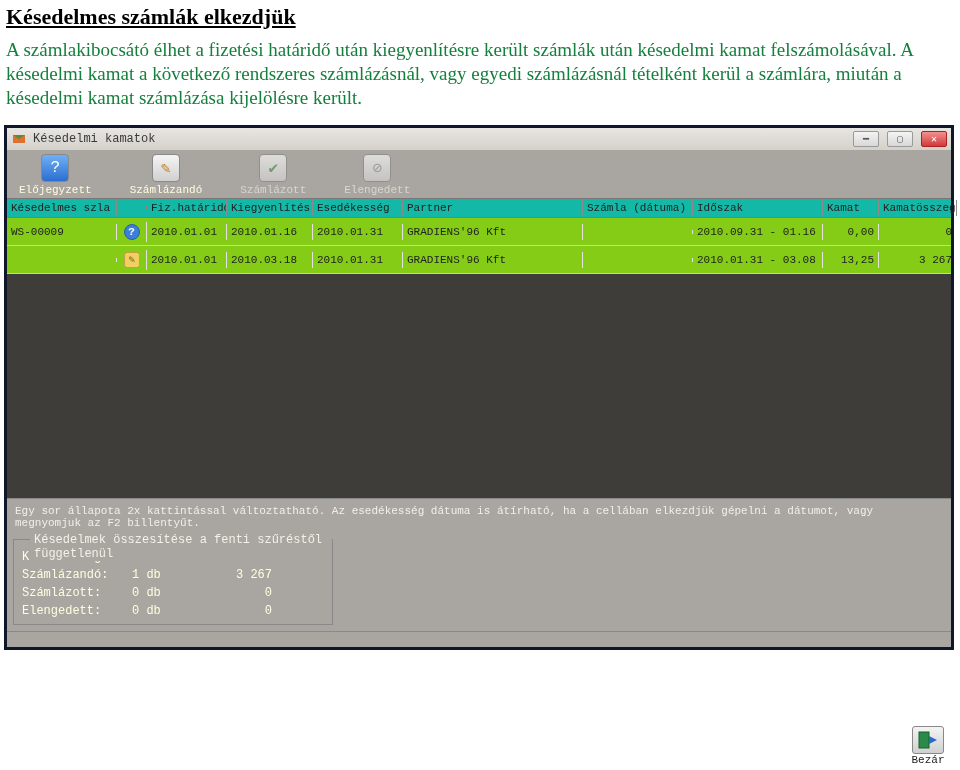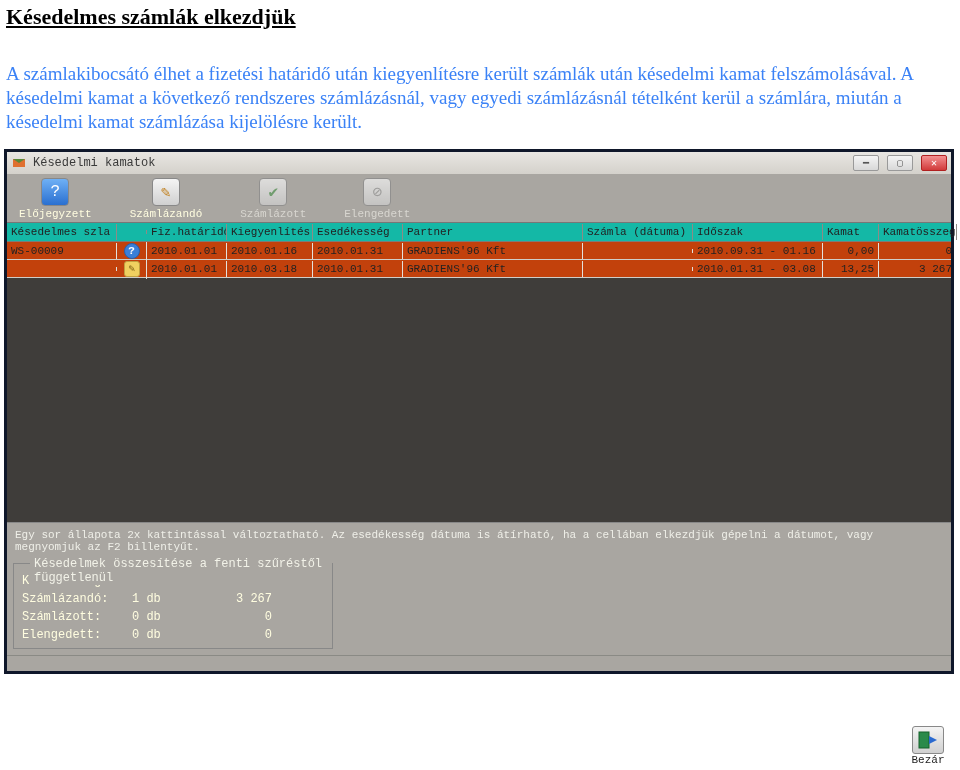--- a/index.html
+++ b/index.html
@@ -13,22 +13,21 @@
   .doc-heading {
     font-size: 22px;
     text-decoration: underline;
     padding: 4px 6px 6px 6px;
     color: #000;
   }
   .doc-para {
     font-size: 19px;
     line-height: 1.25;
     padding: 2px 8px 16px 6px;
-    color: #3b82f6;
-    margin-top: 24px;
+    color: #15803d;
   }
 
   .app-window {
     margin: 0 4px;
     width: 950px;
     border: 3px solid #0f172a;
     background: #a9a6a1;
     font-family: Liberation Mono, monospace;
     font-size: 11px;
     color: #fff;
@@ -89,24 +88,24 @@
     height: 19px;
     border-bottom: 1px solid #7d7b76;
   }
   .grid-header > div {
     padding: 2px 4px;
     border-right: 1px solid #8e8b86;
     white-space: nowrap;
     overflow: hidden;
   }
   .grid-row {
-    background: #c2410c;
+    background: #84cc16;
     color: #222;
     font-size: 11px;
-    height: 18px;
+    height: 28px;
     border-bottom: 1px solid #cfcdc8;
   }
   .grid-row > div {
     padding: 2px 4px;
     border-right: 1px solid #e3e1dc;
     white-space: nowrap;
     overflow: hidden;
   }
   .grid-row .num { text-align: right; }
   .icon-cell { display:flex; align-items:center; justify-content:center; }

